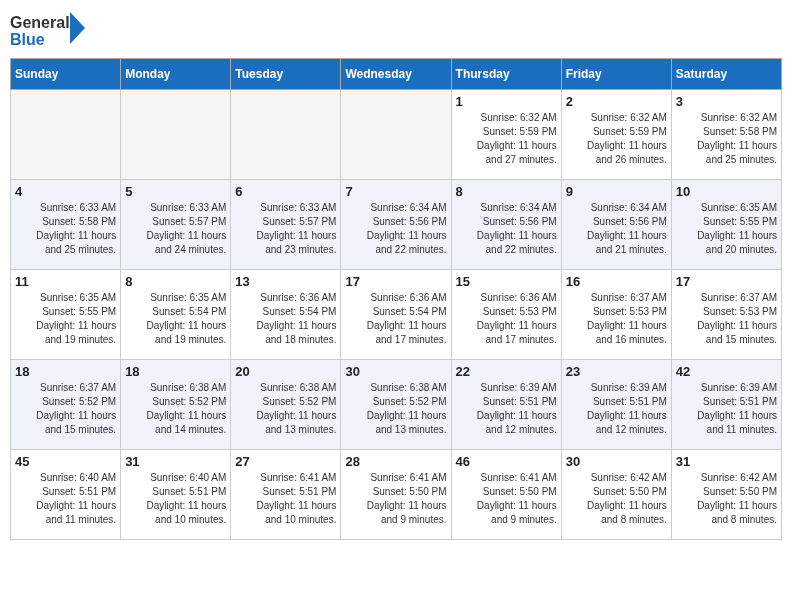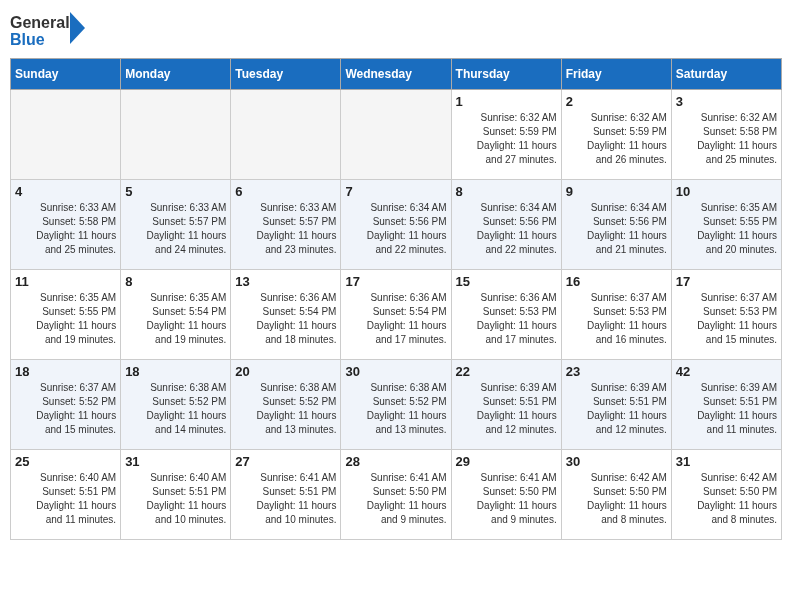--- a/index.html
+++ b/index.html
@@ -278,21 +278,21 @@
         <td>
           <div class="day-num">42</div>
           <div class="day-info" style="white-space: pre-line;">Sunrise: 6:39 AM
 Sunset: 5:51 PM
 Daylight: 11 hours
 and 11 minutes.</div>
         </td>
       </tr>
       <tr>
         <td>
-          <div class="day-num">25</div>
+          <div class="day-num">45</div>
           <div class="day-info" style="white-space: pre-line;">Sunrise: 6:40 AM
 Sunset: 5:51 PM
 Daylight: 11 hours
 and 11 minutes.</div>
         </td>
         <td>
           <div class="day-num">31</div>
           <div class="day-info" style="white-space: pre-line;">Sunrise: 6:40 AM
 Sunset: 5:51 PM
 Daylight: 11 hours
@@ -306,21 +306,21 @@
 and 10 minutes.</div>
         </td>
         <td>
           <div class="day-num">28</div>
           <div class="day-info" style="white-space: pre-line;">Sunrise: 6:41 AM
 Sunset: 5:50 PM
 Daylight: 11 hours
 and 9 minutes.</div>
         </td>
         <td>
-          <div class="day-num">29</div>
+          <div class="day-num">46</div>
           <div class="day-info" style="white-space: pre-line;">Sunrise: 6:41 AM
 Sunset: 5:50 PM
 Daylight: 11 hours
 and 9 minutes.</div>
         </td>
         <td>
           <div class="day-num">30</div>
           <div class="day-info" style="white-space: pre-line;">Sunrise: 6:42 AM
 Sunset: 5:50 PM
 Daylight: 11 hours

